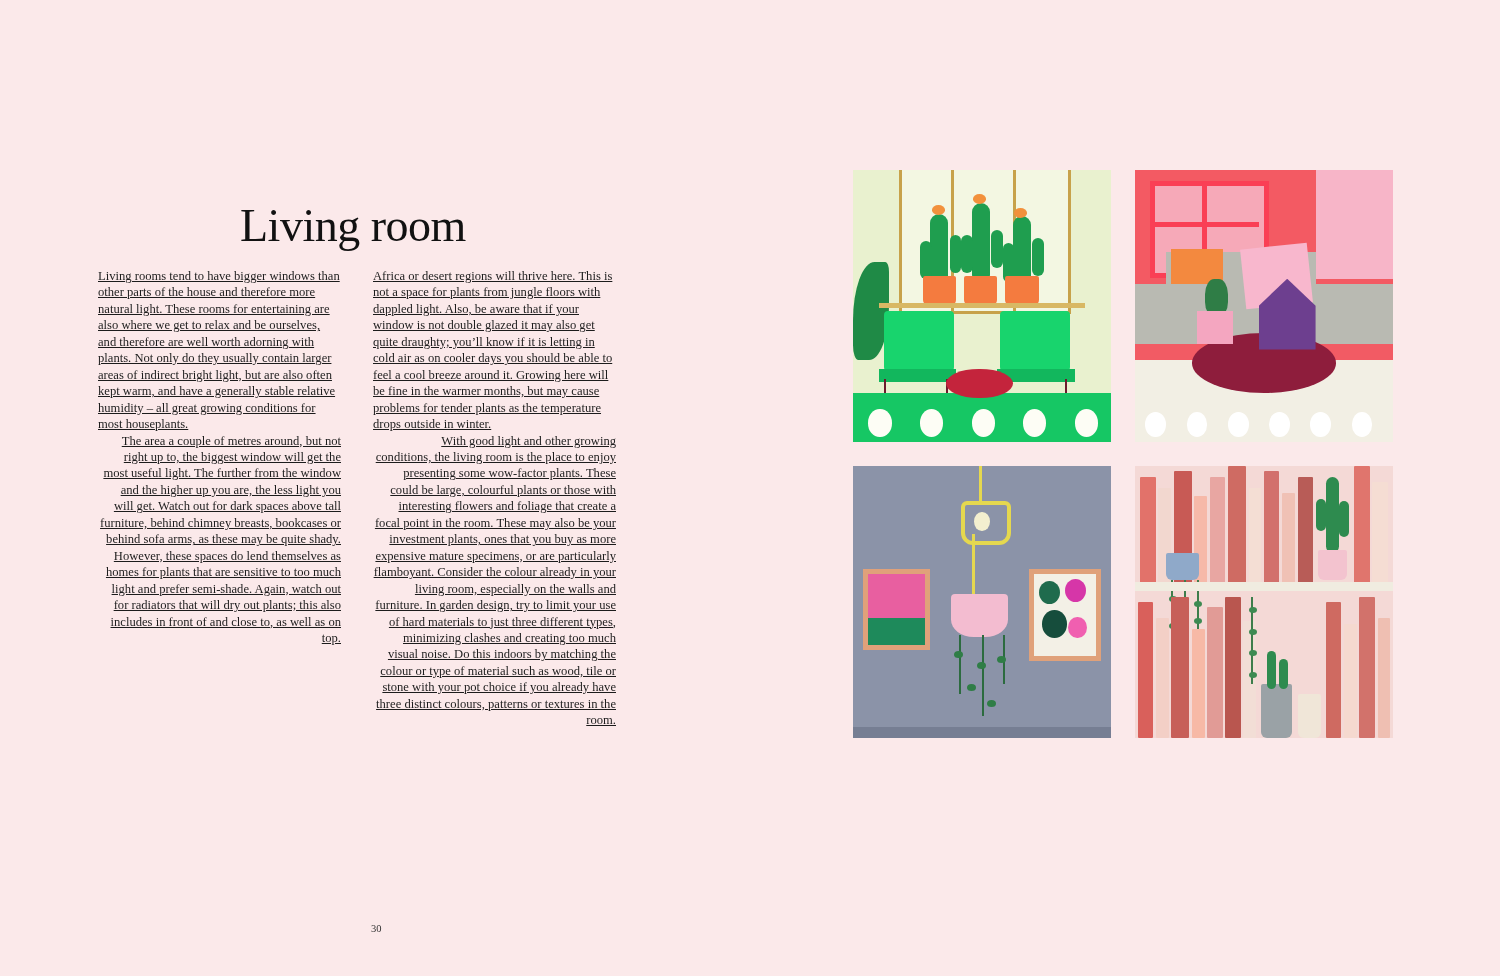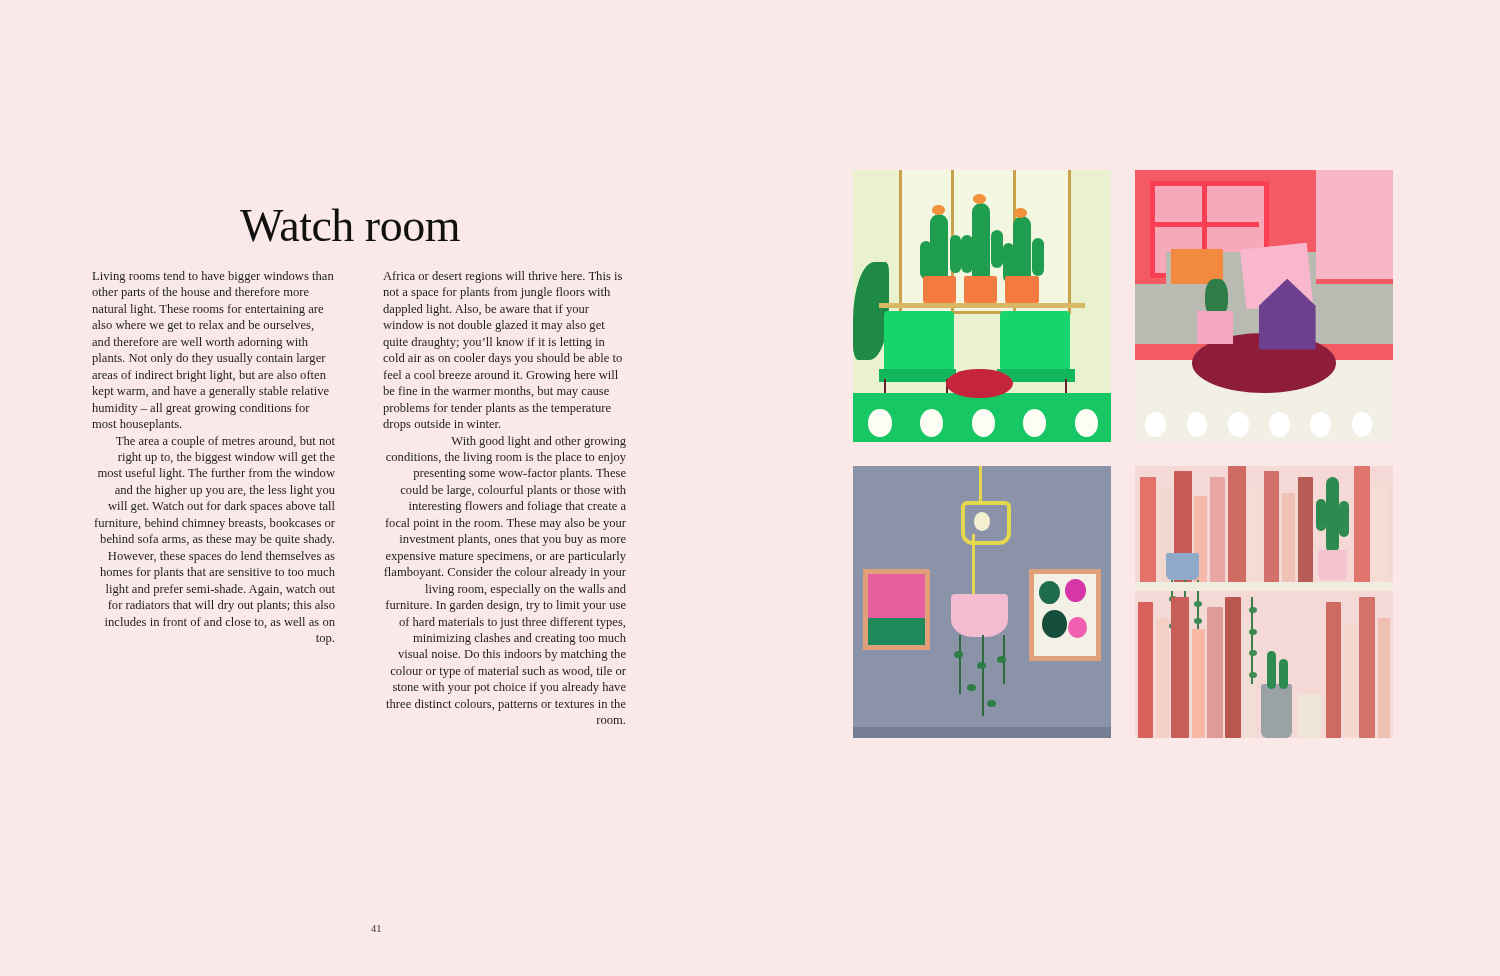--- a/index.html
+++ b/index.html
@@ -33,25 +33,26 @@
     top: 168px;
     font-size: 46px;
     font-family: "Liberation Serif", serif;
     font-weight: 400;
     letter-spacing: -0.5px;
     color: #111;
     white-space: nowrap;
   }
   .columns {
     position: absolute;
-    left: 92px;
+    left: 98px;
     top: 268px;
     width: 558px;
     display: flex;
-    gap: 48px;
+    gap: 32px;
+    text-decoration: underline;
   }
   .col {
     width: 243px;
   }
   .col p {
     margin: 0;
     font-size: 12.6px;
     line-height: 16.45px;
     text-align: left;
     color: #1d1d1d;
@@ -151,34 +152,34 @@
   .a4 .lf { position:absolute; width:8px; height:6px; background:#3d8a52; border-radius:50%; }
   .a4 .cact { position:absolute; background:#2e8b4f; border-radius:12px; }
 </style>
 </head>
 <body>
 
 <div class="spread">
 
   <div class="page">
 
-    <h1 class="title">Watch room</h1>
+    <h1 class="title">Living room</h1>
 
     <div class="columns">
       <div class="col">
         <p>Living rooms tend to have bigger windows than other parts of the house and therefore more natural light. These rooms for entertaining are also where we get to relax and be ourselves, and therefore are well worth adorning with plants. Not only do they usually contain larger areas of indirect bright light, but are also often kept warm, and have a generally stable relative humidity – all great growing conditions for most houseplants.</p>
         <p class="indent">The area a couple of metres around, but not right up to, the biggest window will get the most useful light. The further from the window and the higher up you are, the less light you will get. Watch out for dark spaces above tall furniture, behind chimney breasts, bookcases or behind sofa arms, as these may be quite shady. However, these spaces do lend themselves as homes for plants that are sensitive to too much light and prefer semi-shade. Again, watch out for radiators that will dry out plants; this also includes in front of and close to, as well as on top.</p>
       </div>
       <div class="col">
         <p>Africa or desert regions will thrive here. This is not a space for plants from jungle floors with dappled light. Also, be aware that if your window is not double glazed it may also get quite draughty; you’ll know if it is letting in cold air as on cooler days you should be able to feel a cool breeze around it. Growing here will be fine in the warmer months, but may cause problems for tender plants as the temperature drops outside in winter.</p>
         <p class="indent">With good light and other growing conditions, the living room is the place to enjoy presenting some wow-factor plants. These could be large, colourful plants or those with interesting flowers and foliage that create a focal point in the room. These may also be your investment plants, ones that you buy as more expensive mature specimens, or are particularly flamboyant. Consider the colour already in your living room, especially on the walls and furniture. In garden design, try to limit your use of hard materials to just three different types, minimizing clashes and creating too much visual noise. Do this indoors by matching the colour or type of material such as wood, tile or stone with your pot choice if you already have three distinct colours, patterns or textures in the room.</p>
       </div>
     </div>
 
-    <div class="folio folio-left">41</div>
+    <div class="folio folio-left">30</div>
   </div>
 
   <div class="page">
 
     <div class="grid">
 
       <div class="art a1">
         <div class="wall"></div>
         <div class="windowframe"></div>
         <div class="wbar" style="left:38%"></div>

